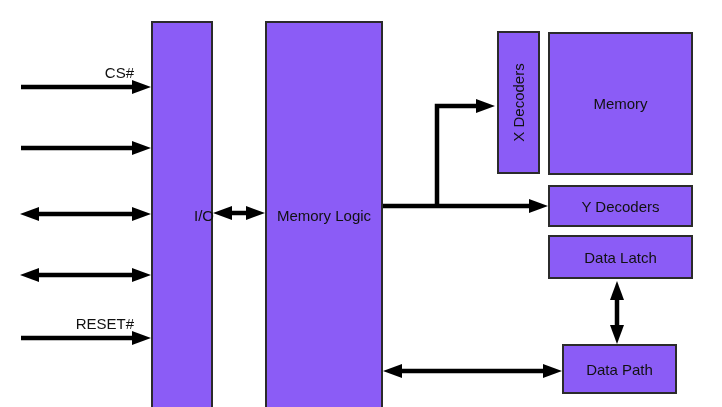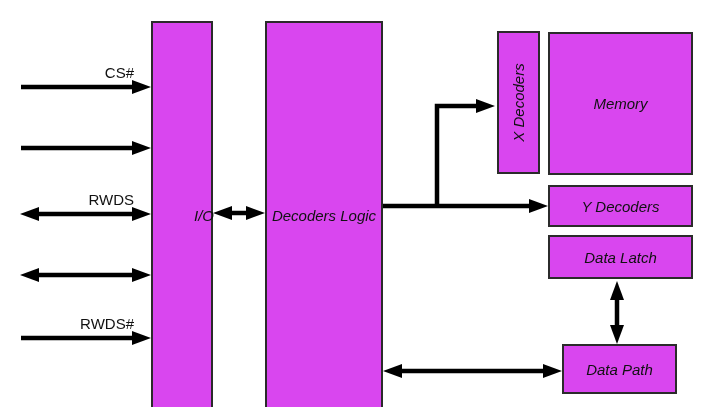--- a/index.html
+++ b/index.html
@@ -27,30 +27,29 @@
     stroke-width: 4.5;
     fill: none;
   }
   .wires polygon {
     fill: #000000;
     stroke: none;
   }
   .block {
     position: absolute;
     box-sizing: border-box;
-    background: #d946ef;
+    background: #8b5cf6;
     border: 2px solid #2b2b2b;
     display: flex;
     align-items: center;
     justify-content: center;
     font-size: 15px;
     color: #111111;
     z-index: 2;
     white-space: nowrap;
-    font-style: italic;
   }
   .vertical-label {
     transform: rotate(-90deg);
     white-space: nowrap;
   }
   .signal-label {
     position: absolute;
     left: 14px;
     width: 120px;
     text-align: right;
@@ -118,29 +117,28 @@
     </g>
 
     <g>
       <polygon points="617,266 610,285 624,285"></polygon>
       <line x1="617" y1="282" x2="617" y2="313"></line>
       <polygon points="617,329 610,310 624,310"></polygon>
     </g>
   </svg>
 
   <div class="signal-label" style="top:48px">CS#</div>
-  <div class="signal-label" style="top:175px">RWDS</div>
-  <div class="signal-label" style="top:299px">RWDS#</div>
+  <div class="signal-label" style="top:299px">RESET#</div>
 
   <div class="block" style="left:151px; top:6px; width:62px; height:388px;padding-left:44px;">
     <span>I/O</span>
   </div>
 
   <div class="block" style="left:265px; top:6px; width:118px; height:388px;">
-    <span>Decoders Logic</span>
+    <span>Memory Logic</span>
   </div>
 
   <div class="block" style="left:497px; top:16px; width:43px; height:143px;">
     <span class="vertical-label">X Decoders</span>
   </div>
 
   <div class="block" style="left:548px; top:17px; width:145px; height:143px;">
     <span>Memory</span>
   </div>
 

